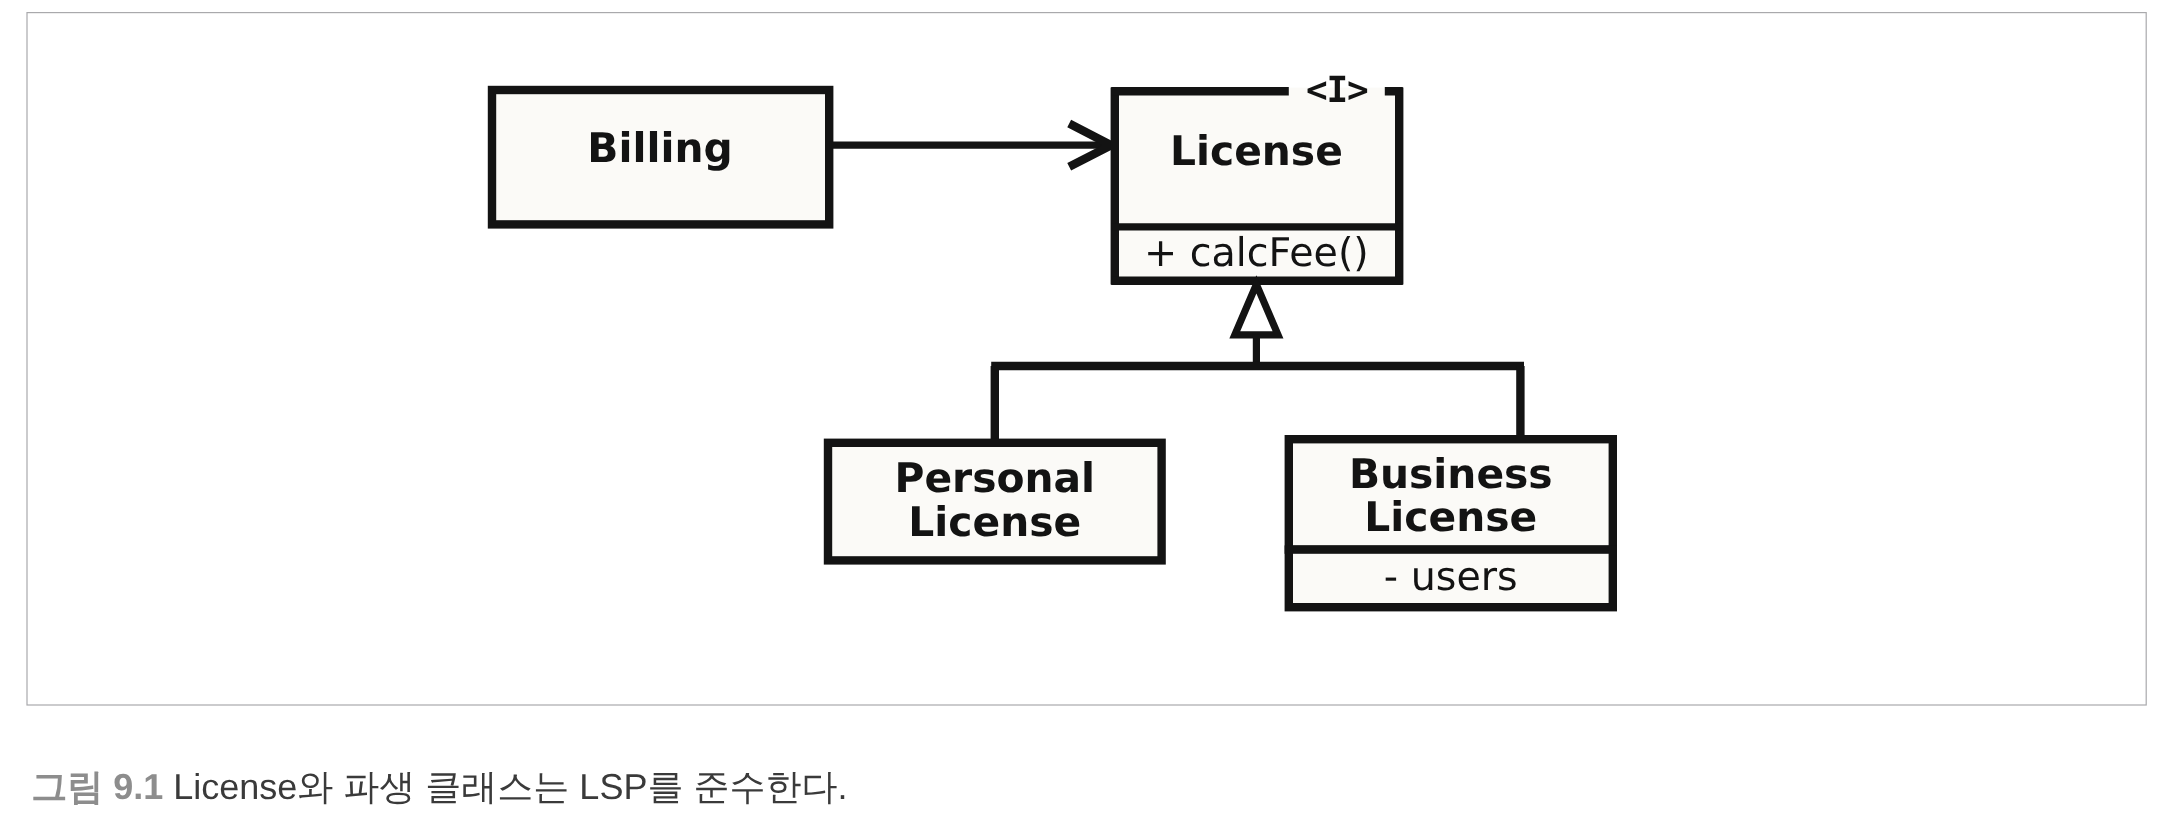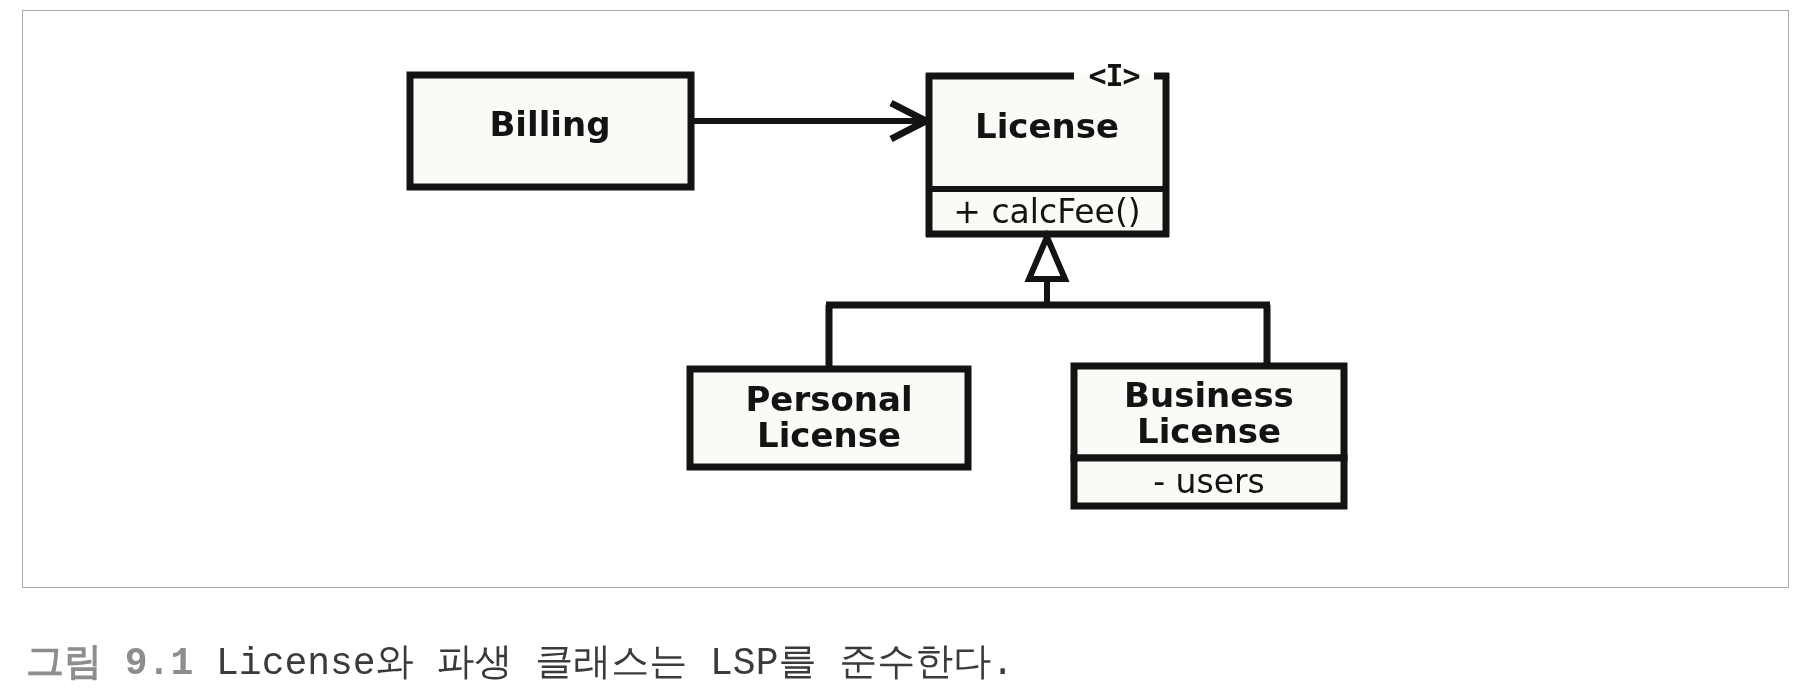--- a/index.html
+++ b/index.html
@@ -50,22 +50,22 @@
     font-weight: bold;
     font-size: 30px;
     fill: #131313;
     letter-spacing: -1px;
   }
   .caption {
     position: absolute;
     left: 26px;
     top: 636px;
     width: 1700px;
-    font-family: Liberation Mono, monospace;
-    font-size: 38px;
+    font-family: Liberation Sans, sans-serif;
+    font-size: 30px;
     color: #3a3a3a;
     white-space: nowrap;
   }
   .caption .cap-label {
     font-weight: bold;
     color: #8d8d8d;
   }
   .caption .cap-text {
     font-weight: normal;
     color: #3a3a3a;

